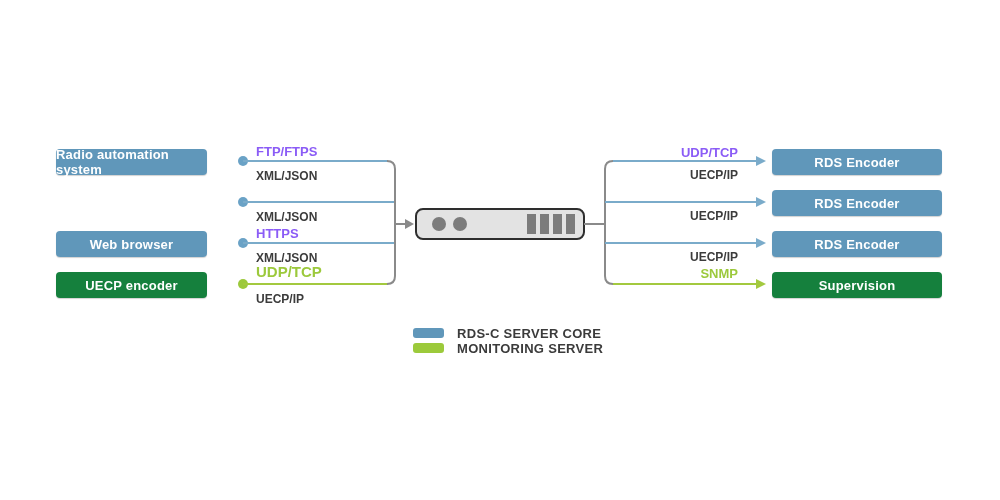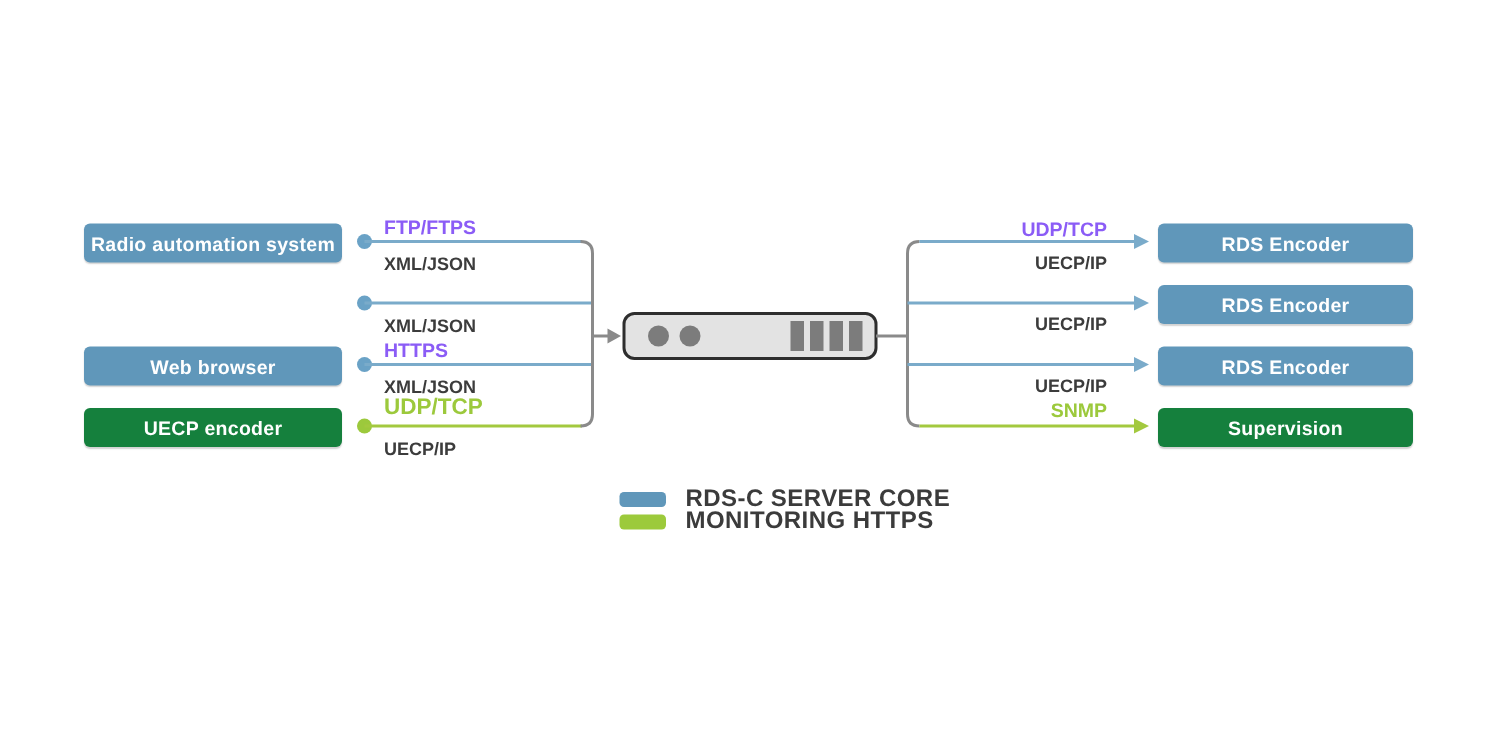--- a/index.html
+++ b/index.html
@@ -16,21 +16,21 @@
   .dot-blue   { fill:#6aa2c6; }
   .dot-green  { fill:#9cc93c; }
   .arr-blue   { fill:#7aabca; }
   .arr-green  { fill:#a3c93f; }
   .arr-gray   { fill:#8a8a8a; }
   .device-body   { fill:#e3e3e3; stroke:#2e2e2e; stroke-width:2; }
   .device-detail { fill:#7c7c7c; }
 
   
   .node {
-    position:absolute; width:172px; height:26px; border-radius:4px;
+    position:absolute; width:151px; height:26px; border-radius:4px;
     display:flex; align-items:center; justify-content:center;
     color:#ffffff; font-size:13px; font-weight:bold; letter-spacing:0.2px;
     box-shadow:0 1px 1px rgba(0,0,0,0.18);
   }
   .node.blue  { background:#6097ba; }
   .node.green { background:#15803d; }
   .node.rightcol { left:772px; width:170px; }
 
   
   .lbl { position:absolute; font-weight:bold; white-space:nowrap; line-height:14px; }
@@ -40,21 +40,21 @@
   .proto.big   { font-size:15px; line-height:16px; }
   .fmt { font-size:12px; color:#3c3c3c; }
   .ralign { text-align:right; }
 
   
   .legend { position:absolute; left:413px; top:326px; }
   .legend-row { display:flex; align-items:center; gap:13px; height:14px; margin-bottom:1px; }
   .swatch { width:31px; height:10px; border-radius:3px; flex:0 0 auto; }
   .swatch.blue  { background:#6097ba; }
   .swatch.green { background:#9cca3b; }
-  .legend-label { font-size:16px; font-weight:bold; color:#3b3b3b; letter-spacing:0.3px; }
+  .legend-label { font-size:13px; font-weight:bold; color:#3b3b3b; letter-spacing:0.3px; }
 </style>
 </head>
 <body>
 
 <div class="stage">
 
   <svg class="wires" viewBox="0 0 1000 500">
 
     <circle class="dot-blue" cx="243" cy="161" r="5"></circle>
     <circle class="dot-blue" cx="243" cy="202" r="5"></circle>
@@ -132,17 +132,17 @@
     <span>Supervision</span>
   </div>
 
   <div class="legend">
     <div class="legend-row">
       <span class="swatch blue"></span>
       <span class="legend-label">RDS-C SERVER CORE</span>
     </div>
     <div class="legend-row">
       <span class="swatch green"></span>
-      <span class="legend-label">MONITORING HTTPS</span>
+      <span class="legend-label">MONITORING SERVER</span>
     </div>
   </div>
 
 </div>
 
 </body></html>

